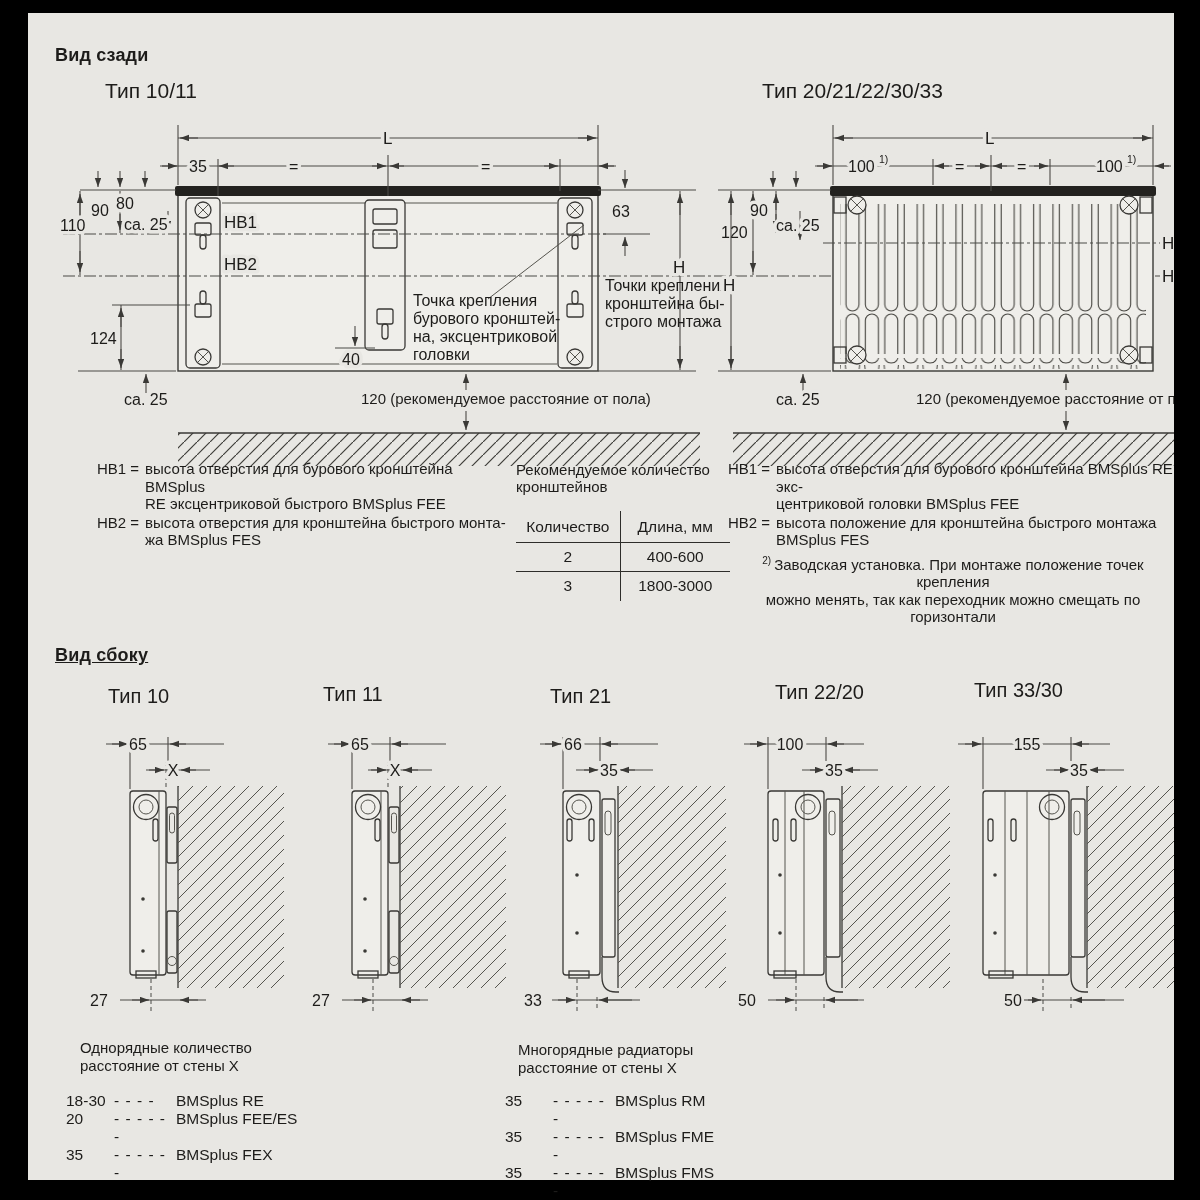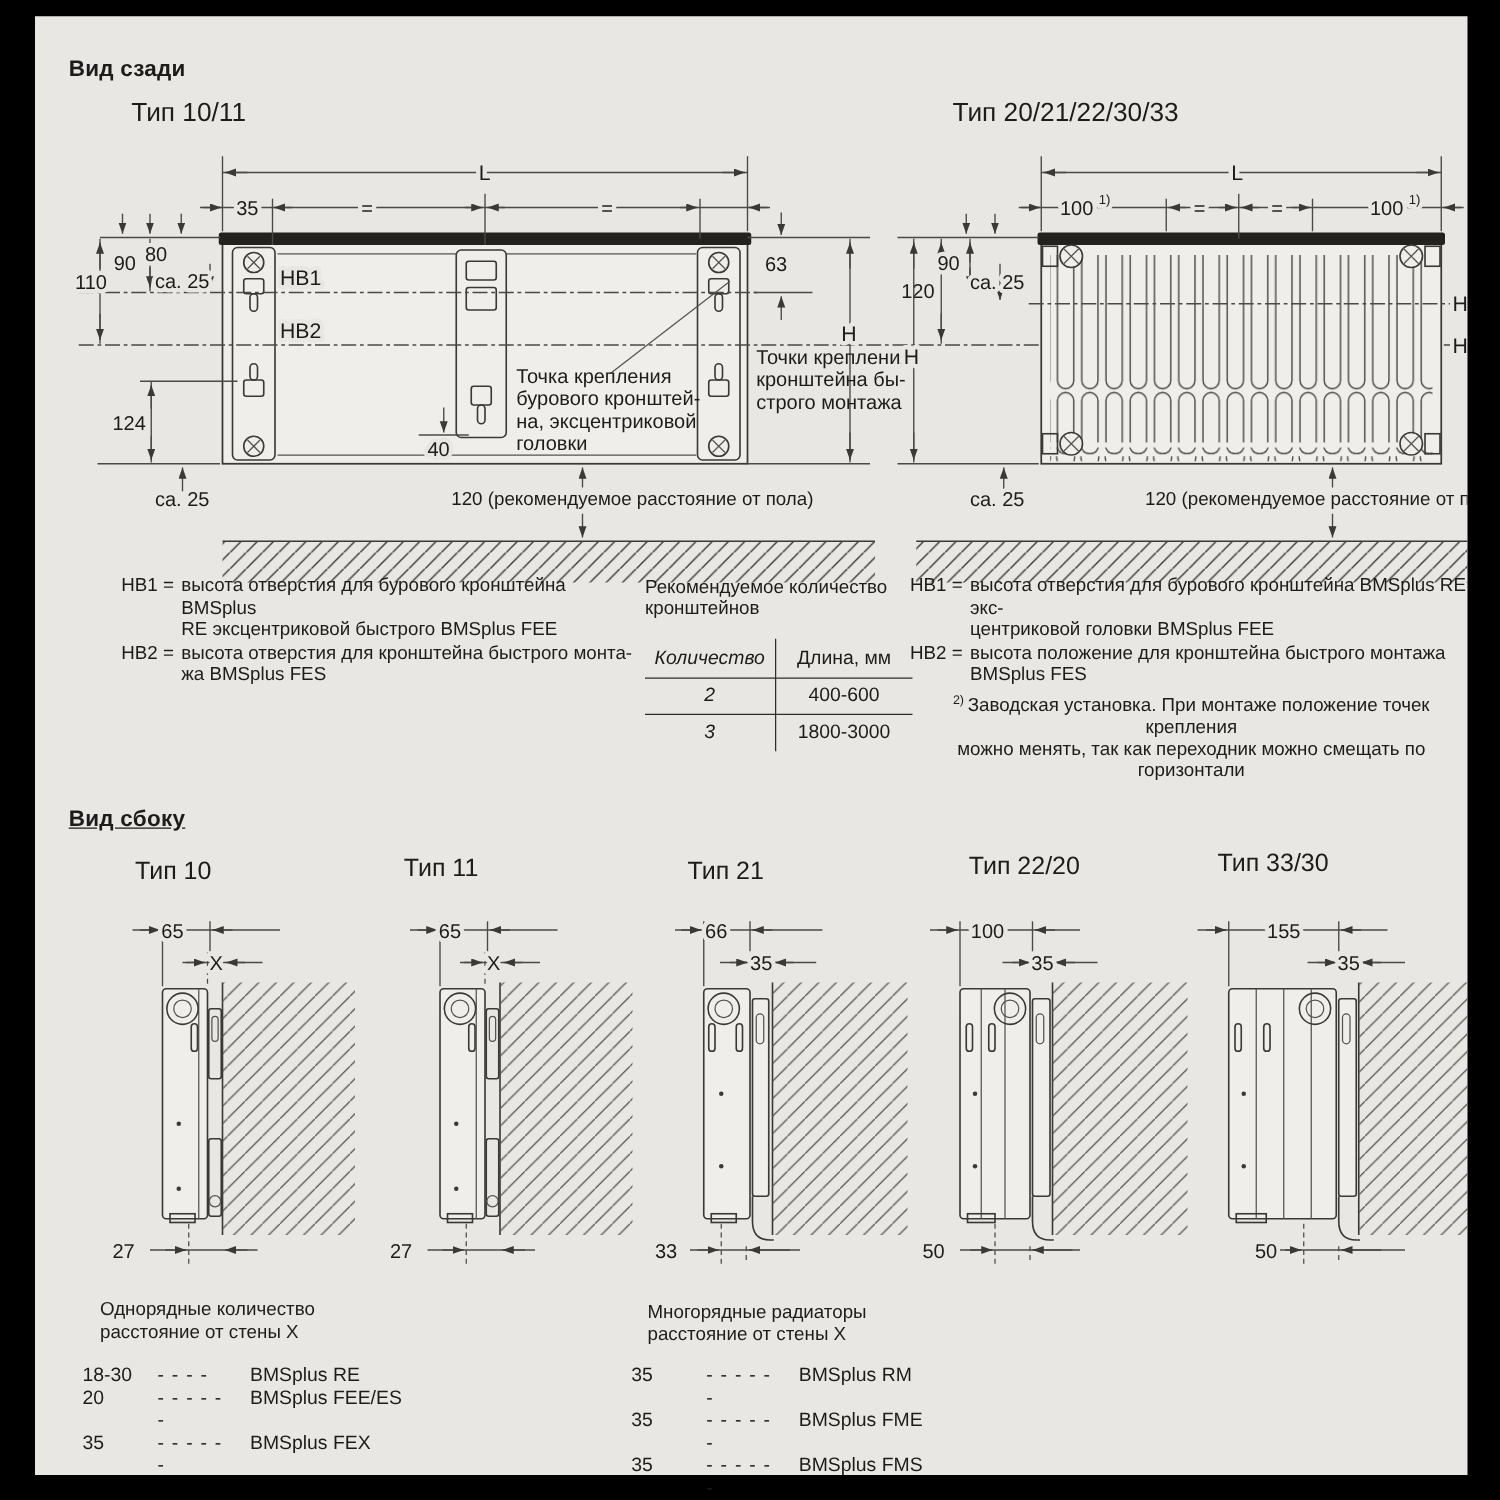--- a/index.html
+++ b/index.html
@@ -24,27 +24,27 @@
   .leg{font-size:15px;line-height:17.5px;}
   .leg .item{display:flex;margin-bottom:1px;}
   .leg .term{width:48px;flex:none;}
   .sup{font-size:10px;vertical-align:super;margin-right:3px;}
   
   .tblttl{font-size:15px;line-height:17px;}
   table.brk{border-collapse:collapse;font-size:15.5px;margin-top:0;}
   table.brk td,table.brk th{font-weight:normal;text-align:center;padding:0;}
   table.brk col.c1{width:104px;} table.brk col.c2{width:110px;}
   table.brk tr{height:29px;}
-  table.brk .vd{border-right:1.4px solid #2e2d2a;font-style:italic;}
+  table.brk .vd{border-right:1.4px solid #2e2d2a;}
   table.brk tr.hd td{border-bottom:1.4px solid #2e2d2a;height:31px;}
   table.brk tr.r1 td{border-bottom:1.4px solid #2e2d2a;}
   
   .ntitle{font-size:15px;line-height:17.5px;}
   .nitems{font-size:15.5px;line-height:18px;}
-  .nrow{display:flex;gap:12px;}
+  .nrow{display:flex;}
   .nv{width:48px;flex:none;}
   .nd{width:62px;flex:none;letter-spacing:1px;}
   .wm{font-size:47px;color:#a7a6a1;letter-spacing:1px;}
 </style>
 </head>
 <body>
 
 <div id="frame">
 <div id="canvas">
 

